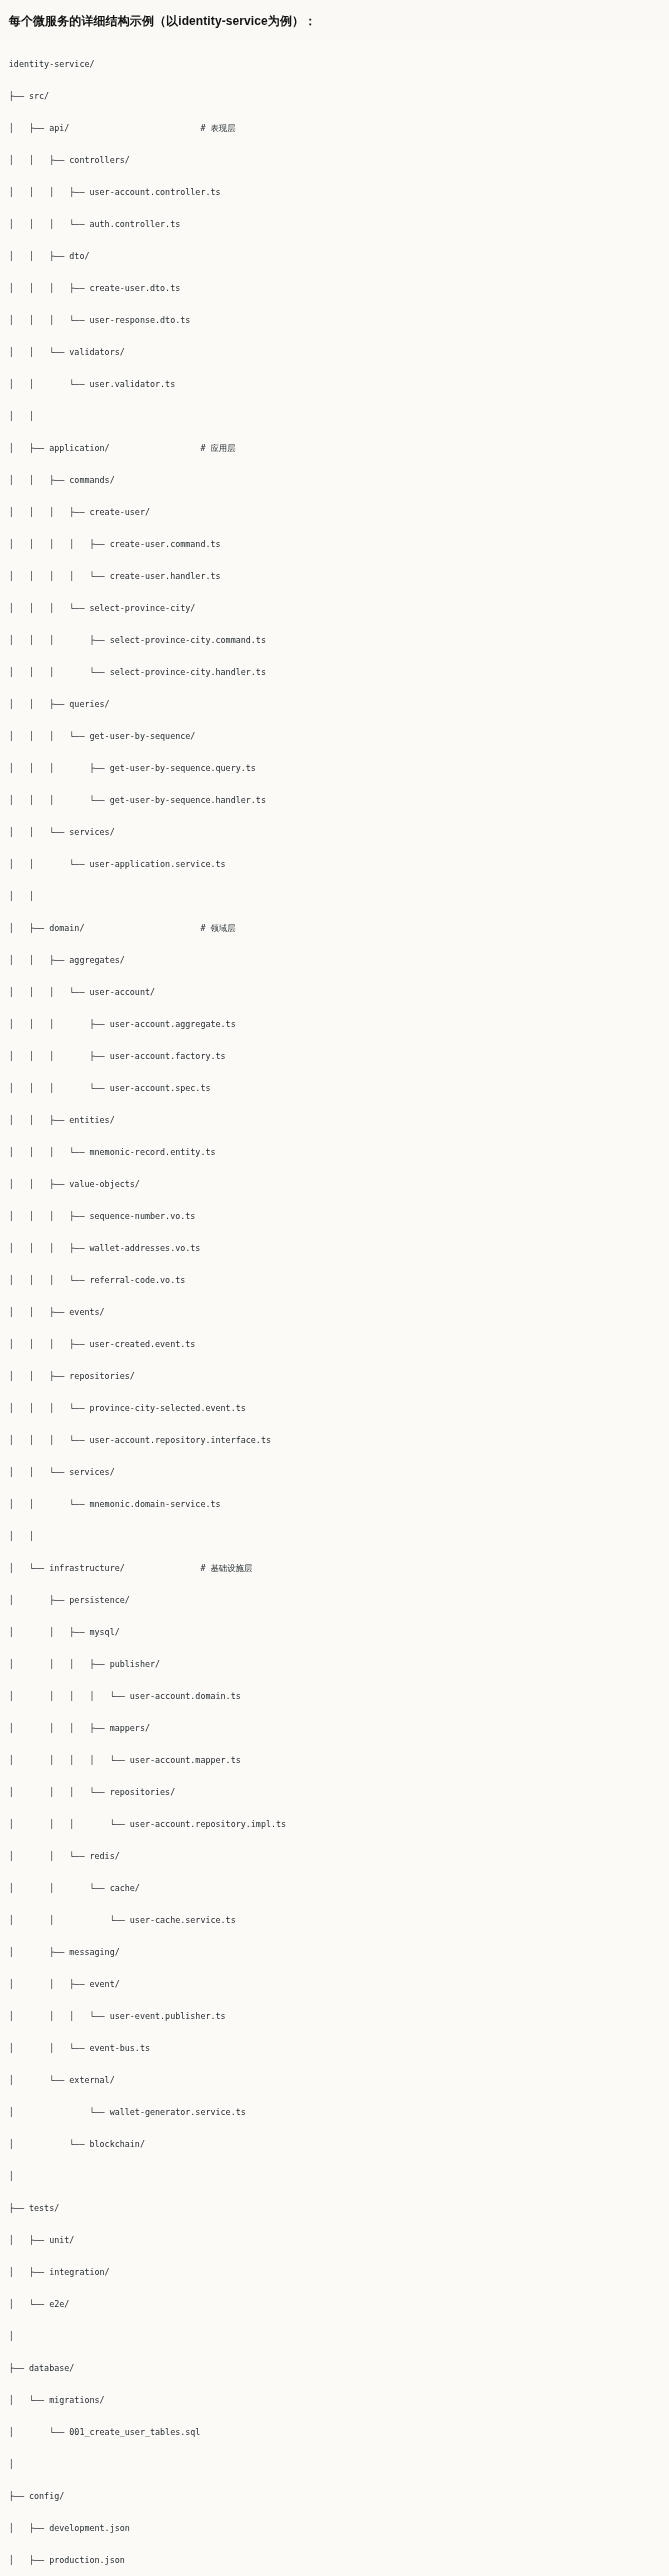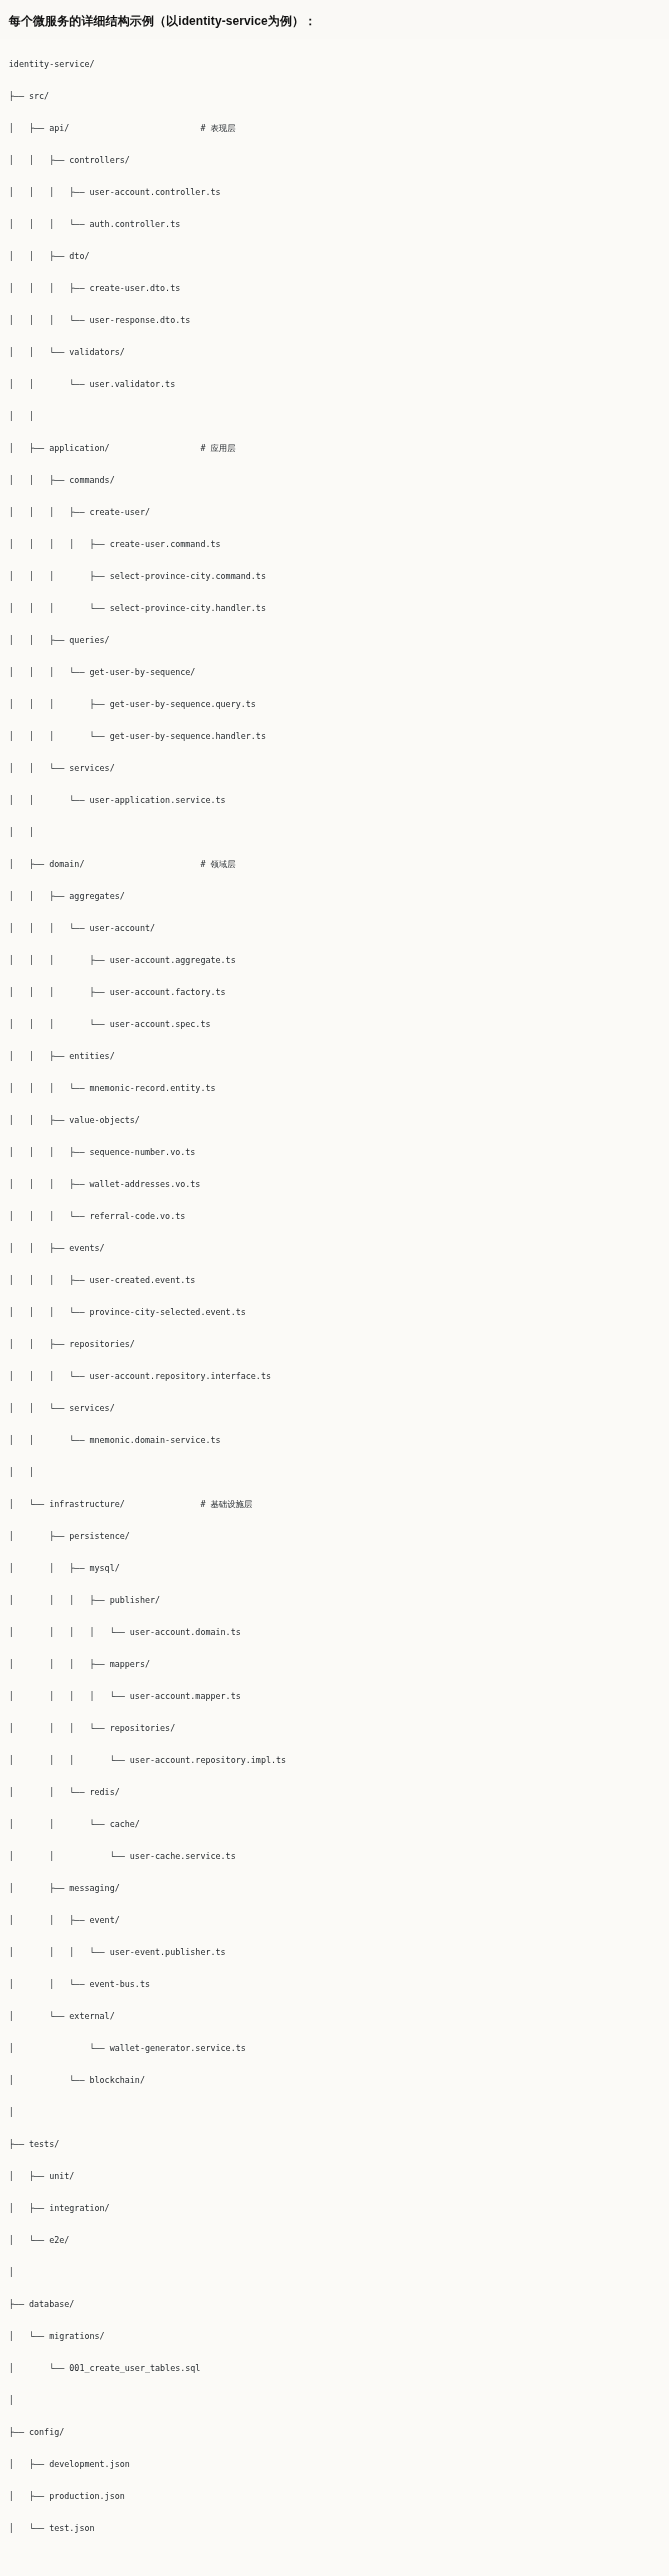--- a/index.html
+++ b/index.html
@@ -82,20 +82,22 @@
 <span class="tree-line">│   │   ├── dto/</span>
 <span class="tree-line">│   │   │   ├── create-user.dto.ts</span>
 <span class="tree-line">│   │   │   └── user-response.dto.ts</span>
 <span class="tree-line">│   │   └── validators/</span>
 <span class="tree-line">│   │       └── user.validator.ts</span>
 <span class="tree-line">│   │</span>
 <span class="tree-line">│   ├── application/                  <span class="cmt"># 应用层</span></span>
 <span class="tree-line">│   │   ├── commands/</span>
 <span class="tree-line">│   │   │   ├── create-user/</span>
 <span class="tree-line">│   │   │   │   ├── create-user.command.ts</span>
+<span class="tree-line">│   │   │   │   └── create-user.handler.ts</span>
+<span class="tree-line">│   │   │   └── select-province-city/</span>
 <span class="tree-line">│   │   │       ├── select-province-city.command.ts</span>
 <span class="tree-line">│   │   │       └── select-province-city.handler.ts</span>
 <span class="tree-line">│   │   ├── queries/</span>
 <span class="tree-line">│   │   │   └── get-user-by-sequence/</span>
 <span class="tree-line">│   │   │       ├── get-user-by-sequence.query.ts</span>
 <span class="tree-line">│   │   │       └── get-user-by-sequence.handler.ts</span>
 <span class="tree-line">│   │   └── services/</span>
 <span class="tree-line">│   │       └── user-application.service.ts</span>
 <span class="tree-line">│   │</span>
 <span class="tree-line">│   ├── domain/                       <span class="cmt"># 领域层</span></span>
@@ -105,22 +107,22 @@
 <span class="tree-line">│   │   │       ├── user-account.factory.ts</span>
 <span class="tree-line">│   │   │       └── user-account.spec.ts</span>
 <span class="tree-line">│   │   ├── entities/</span>
 <span class="tree-line">│   │   │   └── mnemonic-record.entity.ts</span>
 <span class="tree-line">│   │   ├── value-objects/</span>
 <span class="tree-line">│   │   │   ├── sequence-number.vo.ts</span>
 <span class="tree-line">│   │   │   ├── wallet-addresses.vo.ts</span>
 <span class="tree-line">│   │   │   └── referral-code.vo.ts</span>
 <span class="tree-line">│   │   ├── events/</span>
 <span class="tree-line">│   │   │   ├── user-created.event.ts</span>
+<span class="tree-line">│   │   ├── repositories/</span>
 <span class="tree-line">│   │   │   └── province-city-selected.event.ts</span>
-<span class="tree-line">│   │   ├── repositories/</span>
 <span class="tree-line">│   │   │   └── user-account.repository.interface.ts</span>
 <span class="tree-line">│   │   └── services/</span>
 <span class="tree-line">│   │       └── mnemonic.domain-service.ts</span>
 <span class="tree-line">│   │</span>
 <span class="tree-line">│   └── infrastructure/               <span class="cmt"># 基础设施层</span></span>
 <span class="tree-line">│       ├── persistence/</span>
 <span class="tree-line">│       │   ├── mysql/</span>
 <span class="tree-line">│       │   │   ├── publisher/</span>
 <span class="tree-line">│       │   │   │   └── user-account.domain.ts</span>
 <span class="tree-line">│       │   │   ├── mappers/</span>

